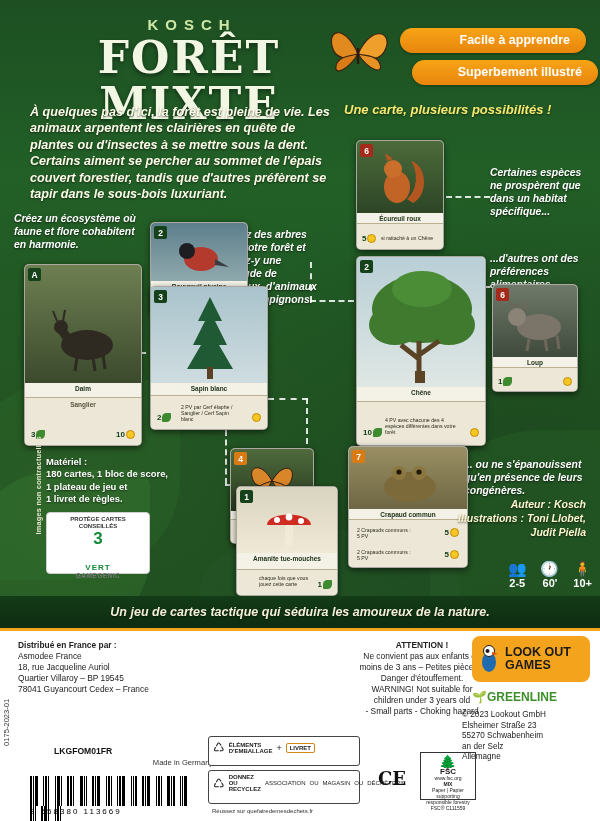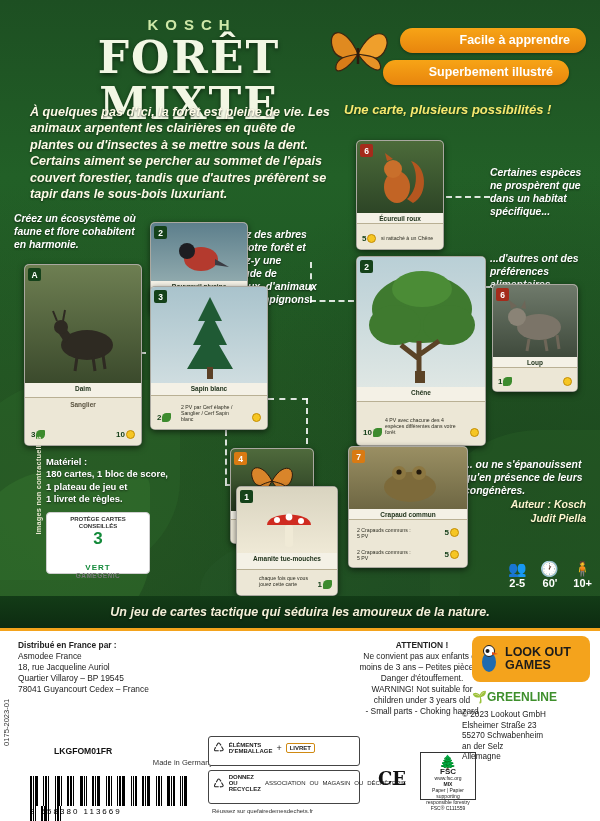--- a/index.html
+++ b/index.html
@@ -44,21 +44,21 @@
   }
 
   
   .pill {
     position:absolute; color:#fff; font-weight:bold; font-size:12.5px;
     border-radius:14px; padding:5px 16px 6px 16px; text-align:right;
     box-shadow:0 1px 3px rgba(0,0,0,.35);
     background:linear-gradient(180deg,#f7a416,#e8850d);
   }
   .pill1 { left:400px; top:28px; width:186px; }
-  .pill2 { left:383px; top:60px; width:186px; }
+  .pill2 { left:412px; top:60px; width:186px; }
   .pill3-txt {
     position:absolute; left:344px; top:102px; width:250px;
     color:#f6e96f; font-weight:bold; font-size:13px; font-style:italic;
     text-shadow:0 1px 2px rgba(0,0,0,.55);
   }
 
   
   .note {
     position:absolute; color:#ffffff; font-size:10.4px; line-height:13px;
     font-weight:bold; font-style:italic;
@@ -476,20 +476,21 @@
       <div class="gg1">CONSEILLÉS</div>
       <div class="gg2">3</div>
       <div class="gg3">VERT</div>
       <div class="gg4">GAMEGENIC</div>
     </div>
 
     <div class="sidetext">Images non contractuelles</div>
 
     <div class="credits-auth">
       <div>Auteur : Kosch</div>
+      <div>Illustrations : Toni Llobet,</div>
       <div>Judit Piella</div>
     </div>
 
     <div class="playerinfo">
       <div class="pi">
         <span class="glyph">👥</span>
         <span>2-5</span>
       </div>
       <div class="pi">
         <span class="glyph">🕐</span>

